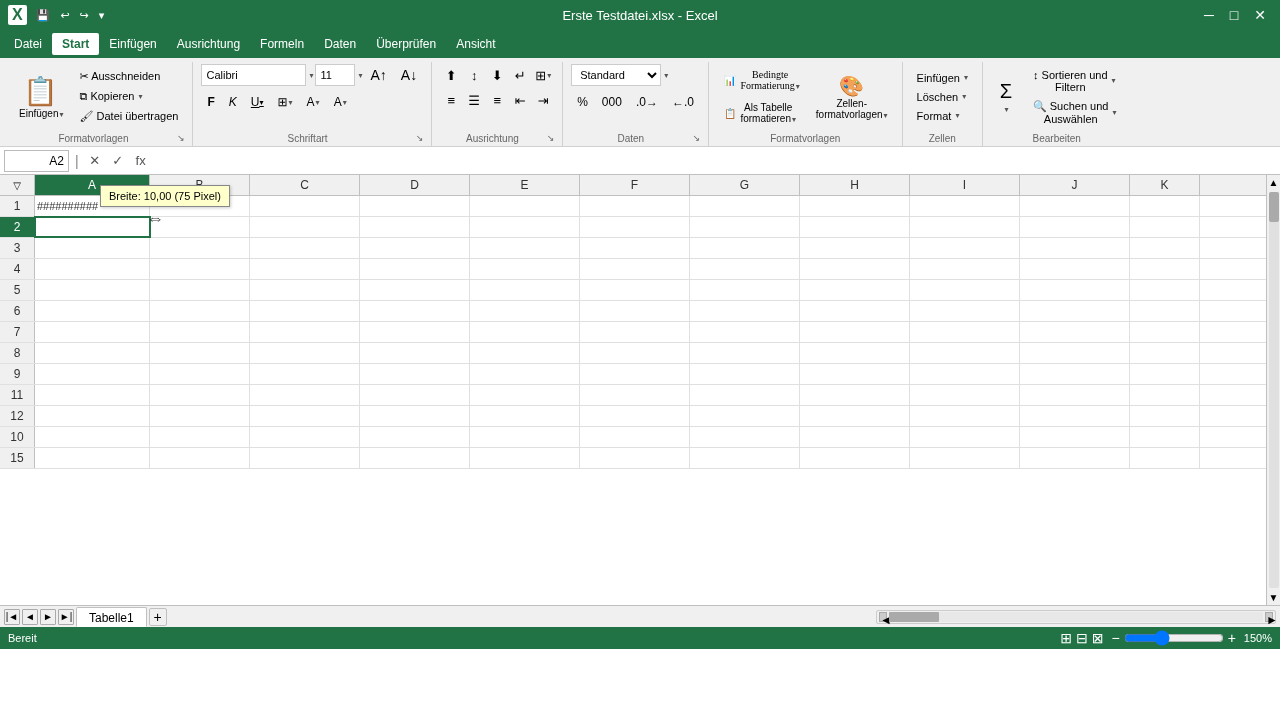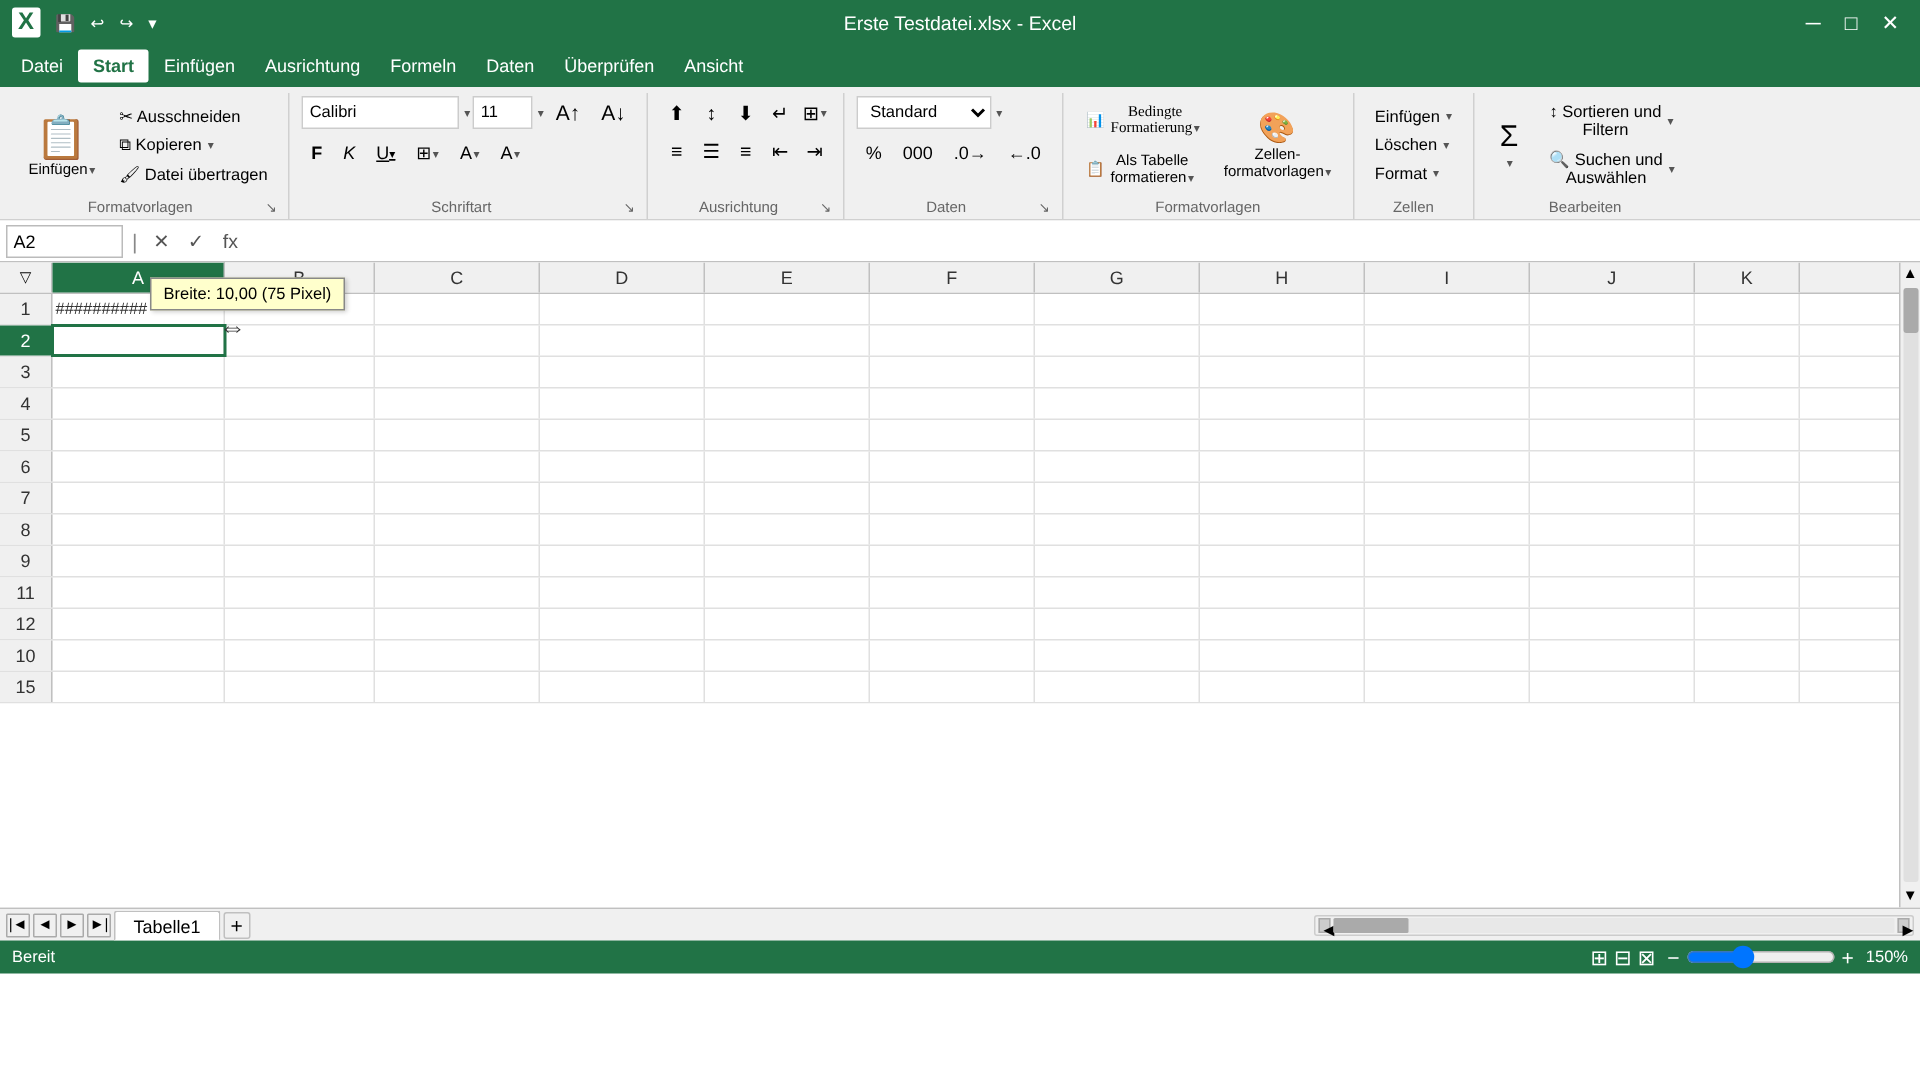--- a/index.html
+++ b/index.html
@@ -173,26 +173,26 @@
     .formula-bar {
       display: flex;
       align-items: center;
       border-bottom: 1px solid #c0c0c0;
       height: 28px;
       padding: 0 4px;
       gap: 4px;
       background: white;
     }
     .cell-ref-box {
-      width: 78px;
+      width: 65px;
       height: 22px;
       border: 1px solid #bbb;
       font-size: 12px;
       padding: 1px 4px;
-      text-align: left;
+      text-align: right;
       background: white;
     }
     .formula-divider { color: #888; font-size: 14px; padding: 0 2px; }
     .formula-icons { display: flex; align-items: center; gap: 3px; }
     .formula-icon-btn {
       width: 20px; height: 20px;
       display: flex; align-items: center; justify-content: center;
       cursor: pointer; font-size: 13px; color: #555;
       border: none; background: none;
     }

